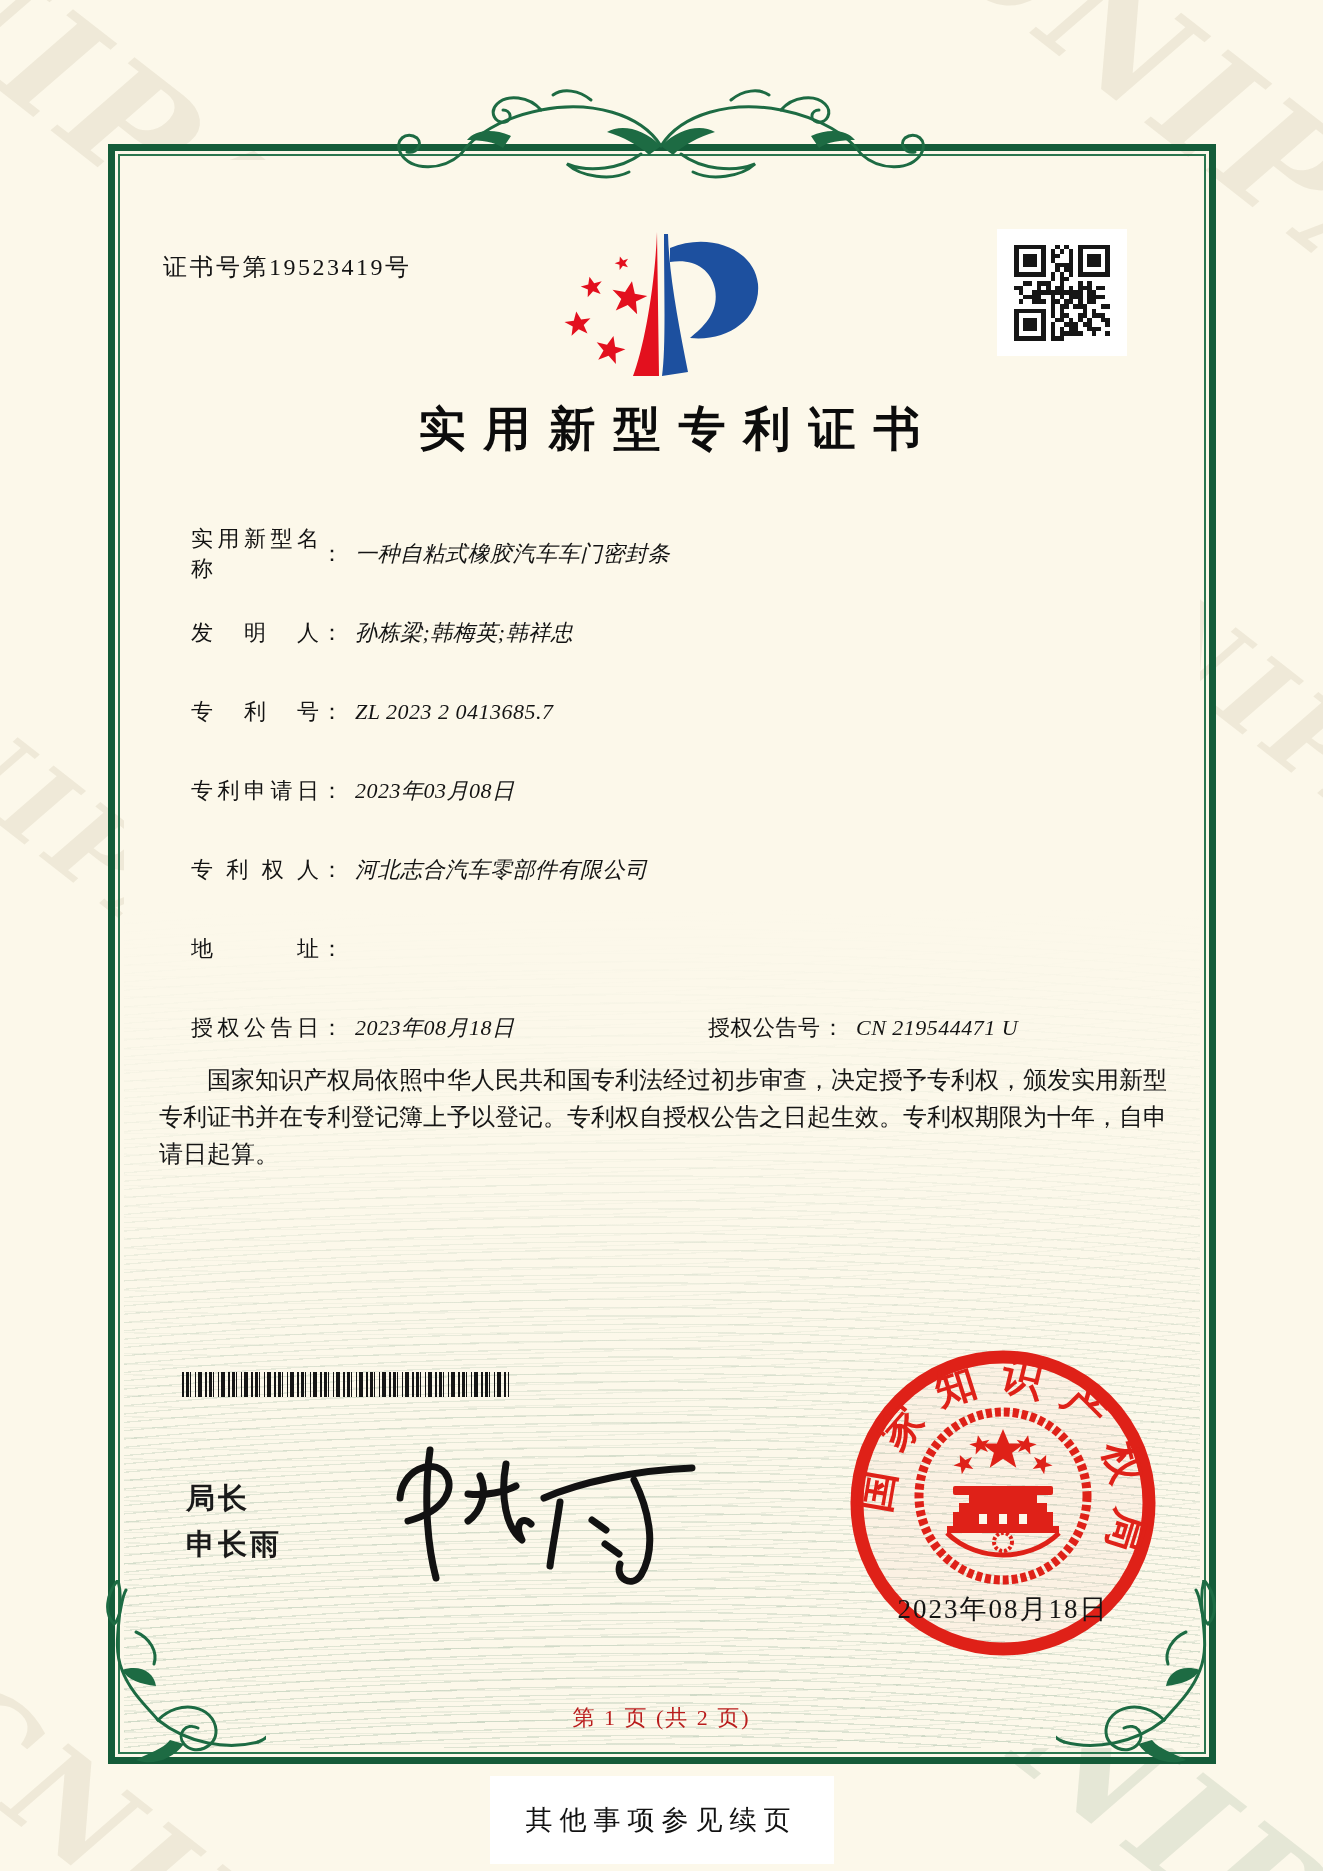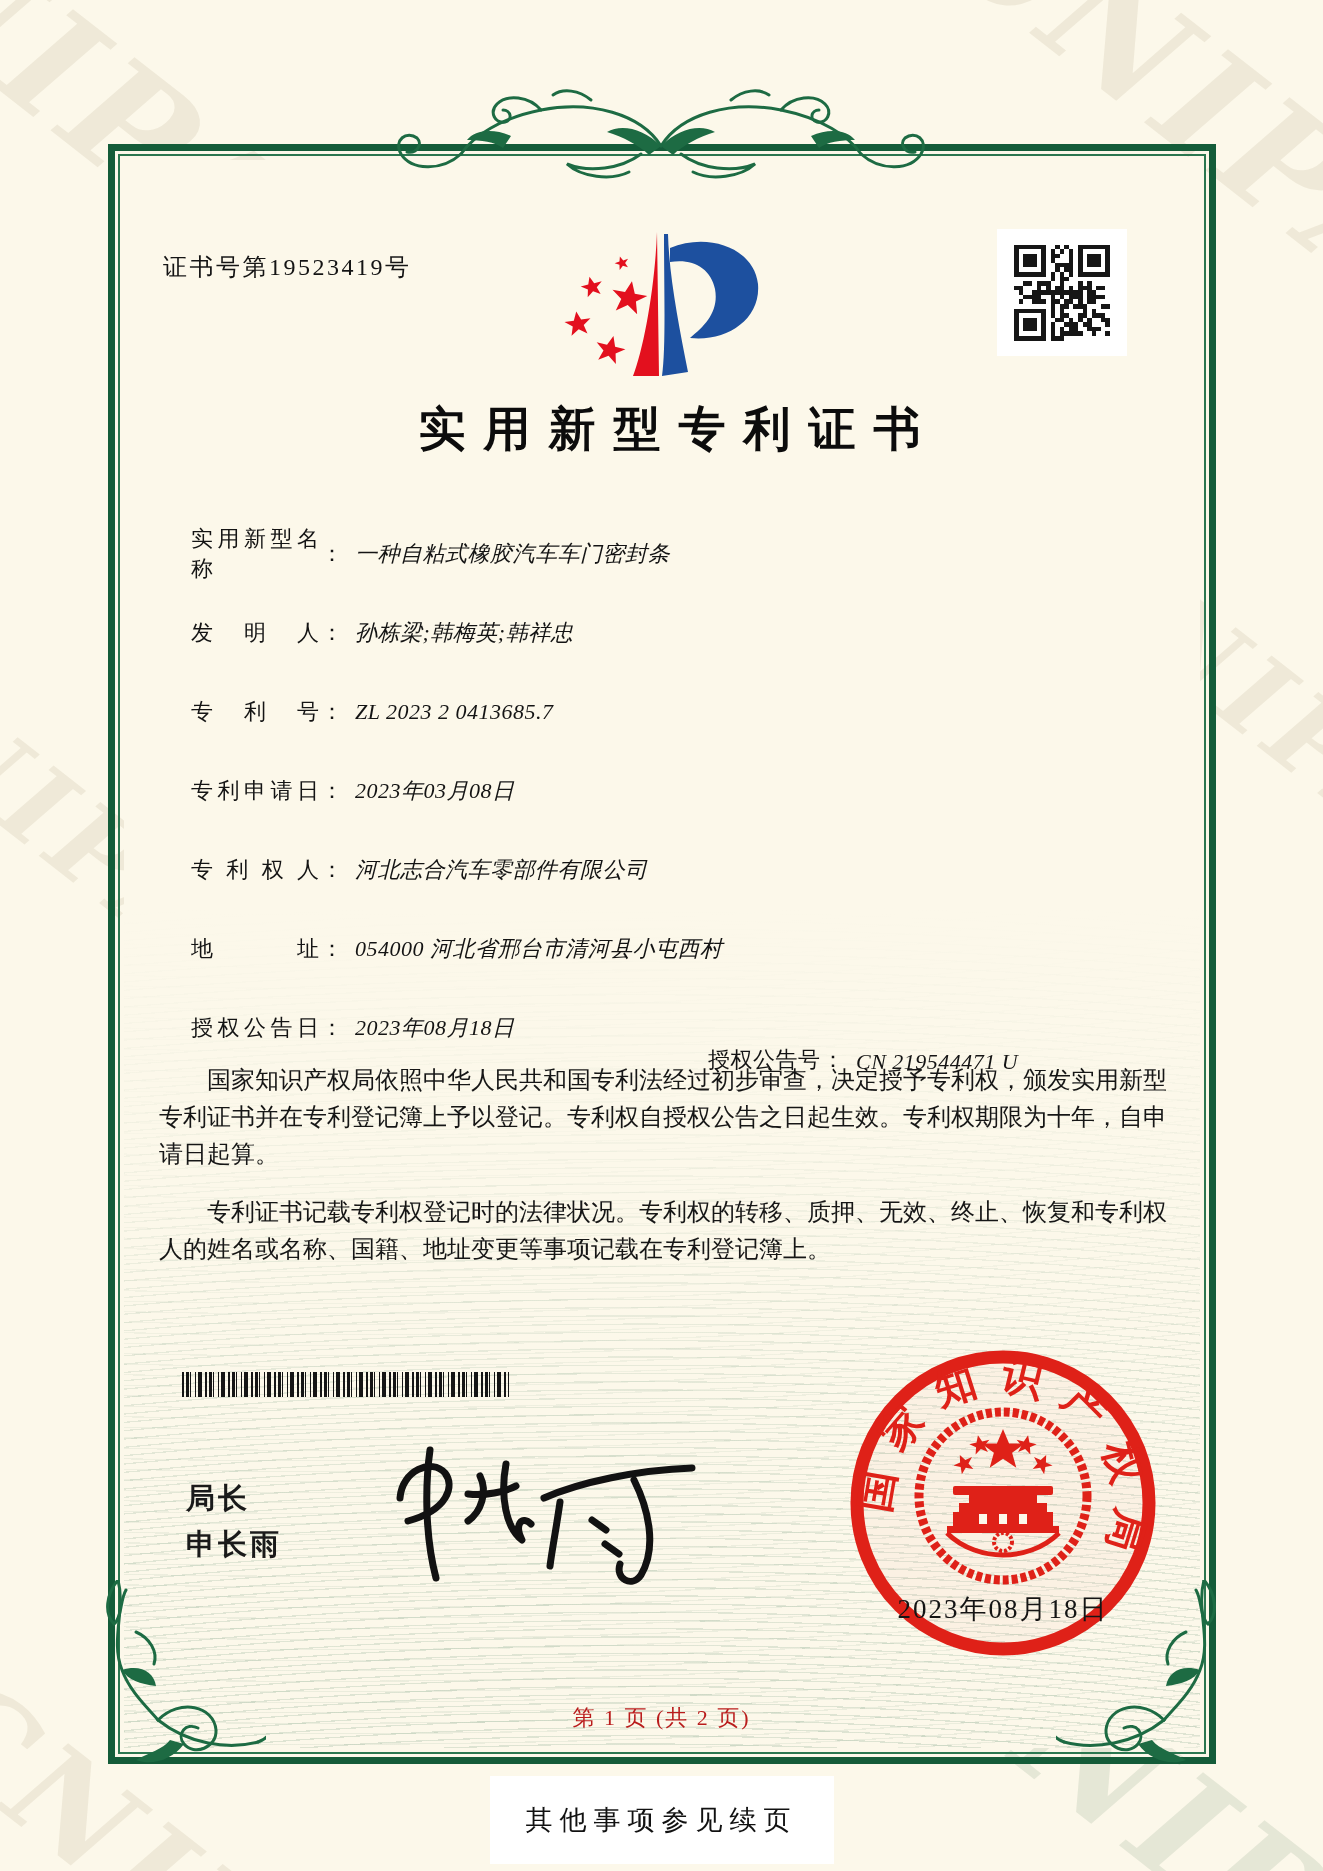--- a/index.html
+++ b/index.html
@@ -54,21 +54,21 @@
   .title{
     position:absolute;left:16px;right:0;top:398px;text-align:center;z-index:4;
     font-size:47px;font-weight:bold;letter-spacing:18px;text-indent:18px;color:#0c0c0c;
   }
   
   .fields{position:absolute;left:163px;top:514px;width:1012px;z-index:4;font-size:22px;}
   .frow{position:relative;height:79px;display:flex;align-items:center;}
   .flabel{display:inline-block;width:128px;text-align:justify;text-align-last:justify;margin-left:28px;}
   .fcolon{margin-left:2px;}
   .fvalue{margin-left:12px;letter-spacing:.5px;white-space:nowrap;font-style:italic;}
-  .fpair2{position:absolute;left:517px;top:8px;height:79px;display:flex;align-items:flex-end;}
+  .fpair2{position:absolute;left:517px;top:0;height:79px;display:flex;align-items:center;}
   
   .paras{position:absolute;left:155px;top:1058px;width:1016px;z-index:4;
          font-size:24px;line-height:37px;text-align:justify;color:#161616;}
   .paras p{margin:4px;text-indent:2em;}
   .paras p + p{margin-top:21px;}
   
   .barcode{position:absolute;left:182px;top:1372px;width:327px;height:25px;z-index:4;
     background:repeating-linear-gradient(90deg,
       #151515 0 2px,rgba(0,0,0,0) 2px 4px,#151515 4px 7px,rgba(0,0,0,0) 7px 8px,
       #151515 8px 9px,rgba(0,0,0,0) 9px 13px,#151515 13px 14px,rgba(0,0,0,0) 14px 16px,
@@ -649,37 +649,35 @@
     <span class="fvalue">2023年03月08日</span>
   </div>
   <div class="frow">
     <span class="flabel">专利权人</span>
       <span class="fcolon">：</span>
     <span class="fvalue">河北志合汽车零部件有限公司</span>
   </div>
   <div class="frow">
     <span class="flabel">地址</span>
       <span class="fcolon">：</span>
-    <span class="fvalue">054000 河北省邢台市清河县小屯西村</span>
   </div>
   <div class="frow">
     <span class="flabel">授权公告日</span>
       <span class="fcolon">：</span>
     <span class="fvalue">2023年08月18日</span>
     <span class="fpair2">
       <span class="flabel" style="width:112px;">授权公告号</span>
         <span class="fcolon">：</span>
       <span class="fvalue">CN 219544471 U</span>
     </span>
   </div>
 </div>
 
 <div class="paras">
   <p>国家知识产权局依照中华人民共和国专利法经过初步审查，决定授予专利权，颁发实用新型专利证书并在专利登记簿上予以登记。专利权自授权公告之日起生效。专利权期限为十年，自申请日起算。</p>
-  <p>专利证书记载专利权登记时的法律状况。专利权的转移、质押、无效、终止、恢复和专利权人的姓名或名称、国籍、地址变更等事项记载在专利登记簿上。</p>
 </div>
 
 <div class="barcode"></div>
 
 <div class="signer">
   <div>局长</div>
   <div>申长雨</div>
 </div>
 
 <svg class="signature" viewBox="0 0 330 162">

